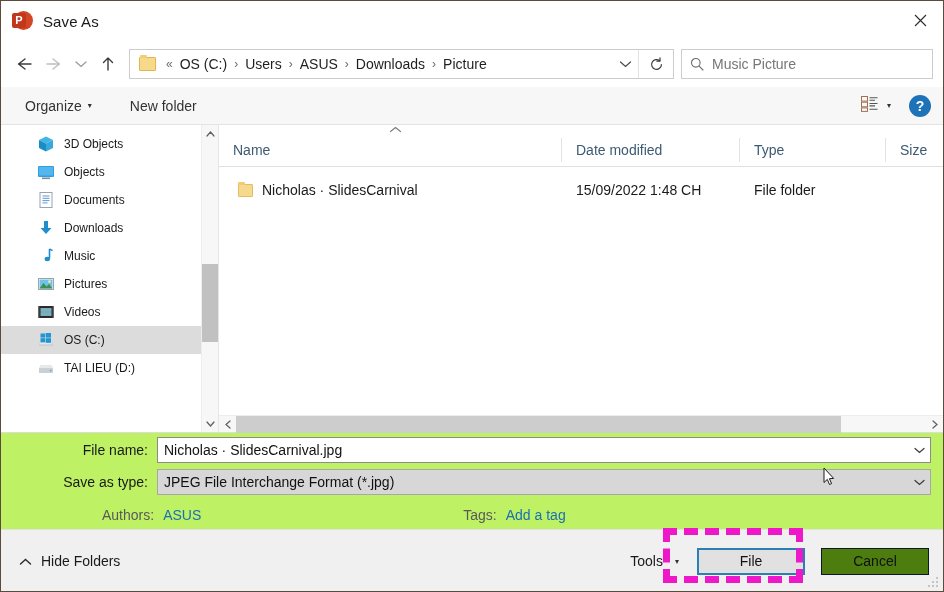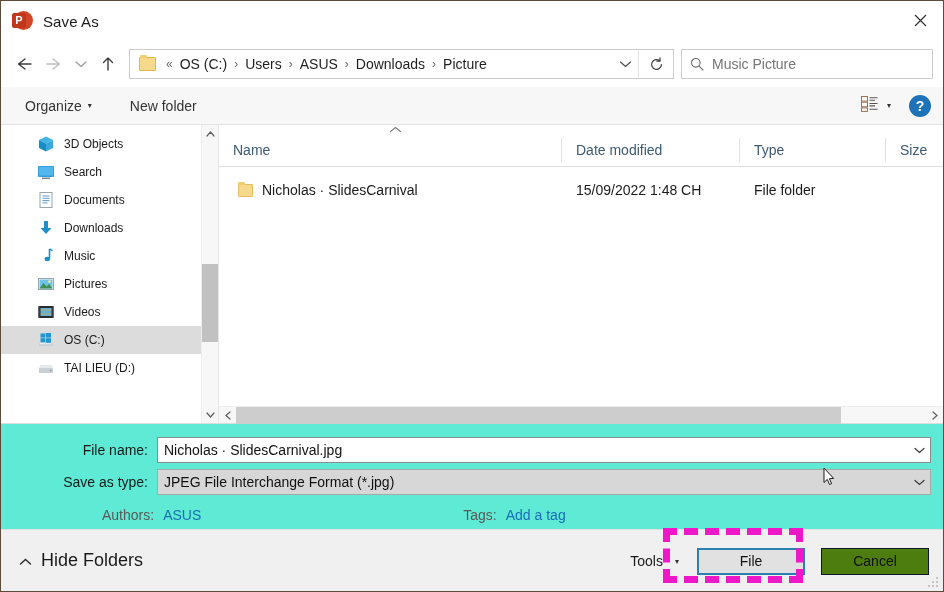--- a/index.html
+++ b/index.html
@@ -240,21 +240,21 @@
     position: absolute; left: 0; top: 0; height: 17px;
     width: 605px; background: #cdcdcd;
   }
 
   .cursor {
     position: absolute; left: 604px; top: 300px;
     width: 12px; height: 19px; z-index: 40; pointer-events: none;
   }
 
   
-  .form { flex: 0 0 auto; background: #5eead4; padding-top: 13px; }
+  .form { flex: 0 0 auto; background: #bef264; padding-top: 4px; }
   .form-row { display: flex; align-items: center; height: 26px; margin-bottom: 6px; }
   .form-label {
     width: 156px; flex: 0 0 156px; text-align: right;
     padding-right: 9px; font-size: 14px; color: #1a1a1a;
   }
   .combo {
     flex: 1 1 auto; height: 26px; margin-right: 12px;
     display: flex; align-items: center;
     border: 1px solid #8c8c8c; background: #ffffff;
     font-size: 14px; color: #111111; min-width: 0;
@@ -274,21 +274,21 @@
   .meta-value { color: #1a6fb5; margin-left: 9px; }
 
   
   .footer {
     flex: 0 0 auto; height: 62px; background: #f0f0f0;
     position: relative; display: flex; align-items: center;
     border-top: 1px solid #e2e2e2;
   }
   .hide-folders {
     display: flex; align-items: center; gap: 9px;
-    margin-left: 18px; font-size: 18px; color: #1a1a1a;
+    margin-left: 18px; font-size: 14px; color: #1a1a1a;
   }
   .footer-right {
     position: absolute; right: 14px; top: 0; height: 62px;
     display: flex; align-items: center;
   }
   .tools {
     display: flex; align-items: center; gap: 12px;
     font-size: 14px; color: #1a1a1a; margin-right: 18px; margin-left: 12px;
   }
   .tools-caret { font-size: 8px; color: #333; }
@@ -435,21 +435,21 @@
       </div>
 
       <div class="side-item">
         <span class="side-ico">
           <svg width="18" height="18" viewBox="0 0 18 18">
             <rect x="1" y="3" width="16" height="11" rx="1" fill="#2f9fe0"></rect>
             <rect x="2" y="4" width="14" height="8.5" fill="#53b6ee"></rect>
             <rect x="5" y="14.5" width="8" height="1.6" fill="#7f8a92"></rect>
           </svg>
         </span>
-        <span>Search</span>
+        <span>Objects</span>
       </div>
 
       <div class="side-item">
         <span class="side-ico">
           <svg width="18" height="18" viewBox="0 0 18 18">
             <rect x="3" y="1.5" width="12" height="15" fill="#ffffff" stroke="#9aa4ad" stroke-width="1"></rect>
             <path d="M5.5 5 L12.5 5 M5.5 7.3 L12.5 7.3 M5.5 9.6 L12.5 9.6 M5.5 11.9 L10.5 11.9" stroke="#5b9bd5" stroke-width="1"></path>
           </svg>
         </span>
         <span>Documents</span>

